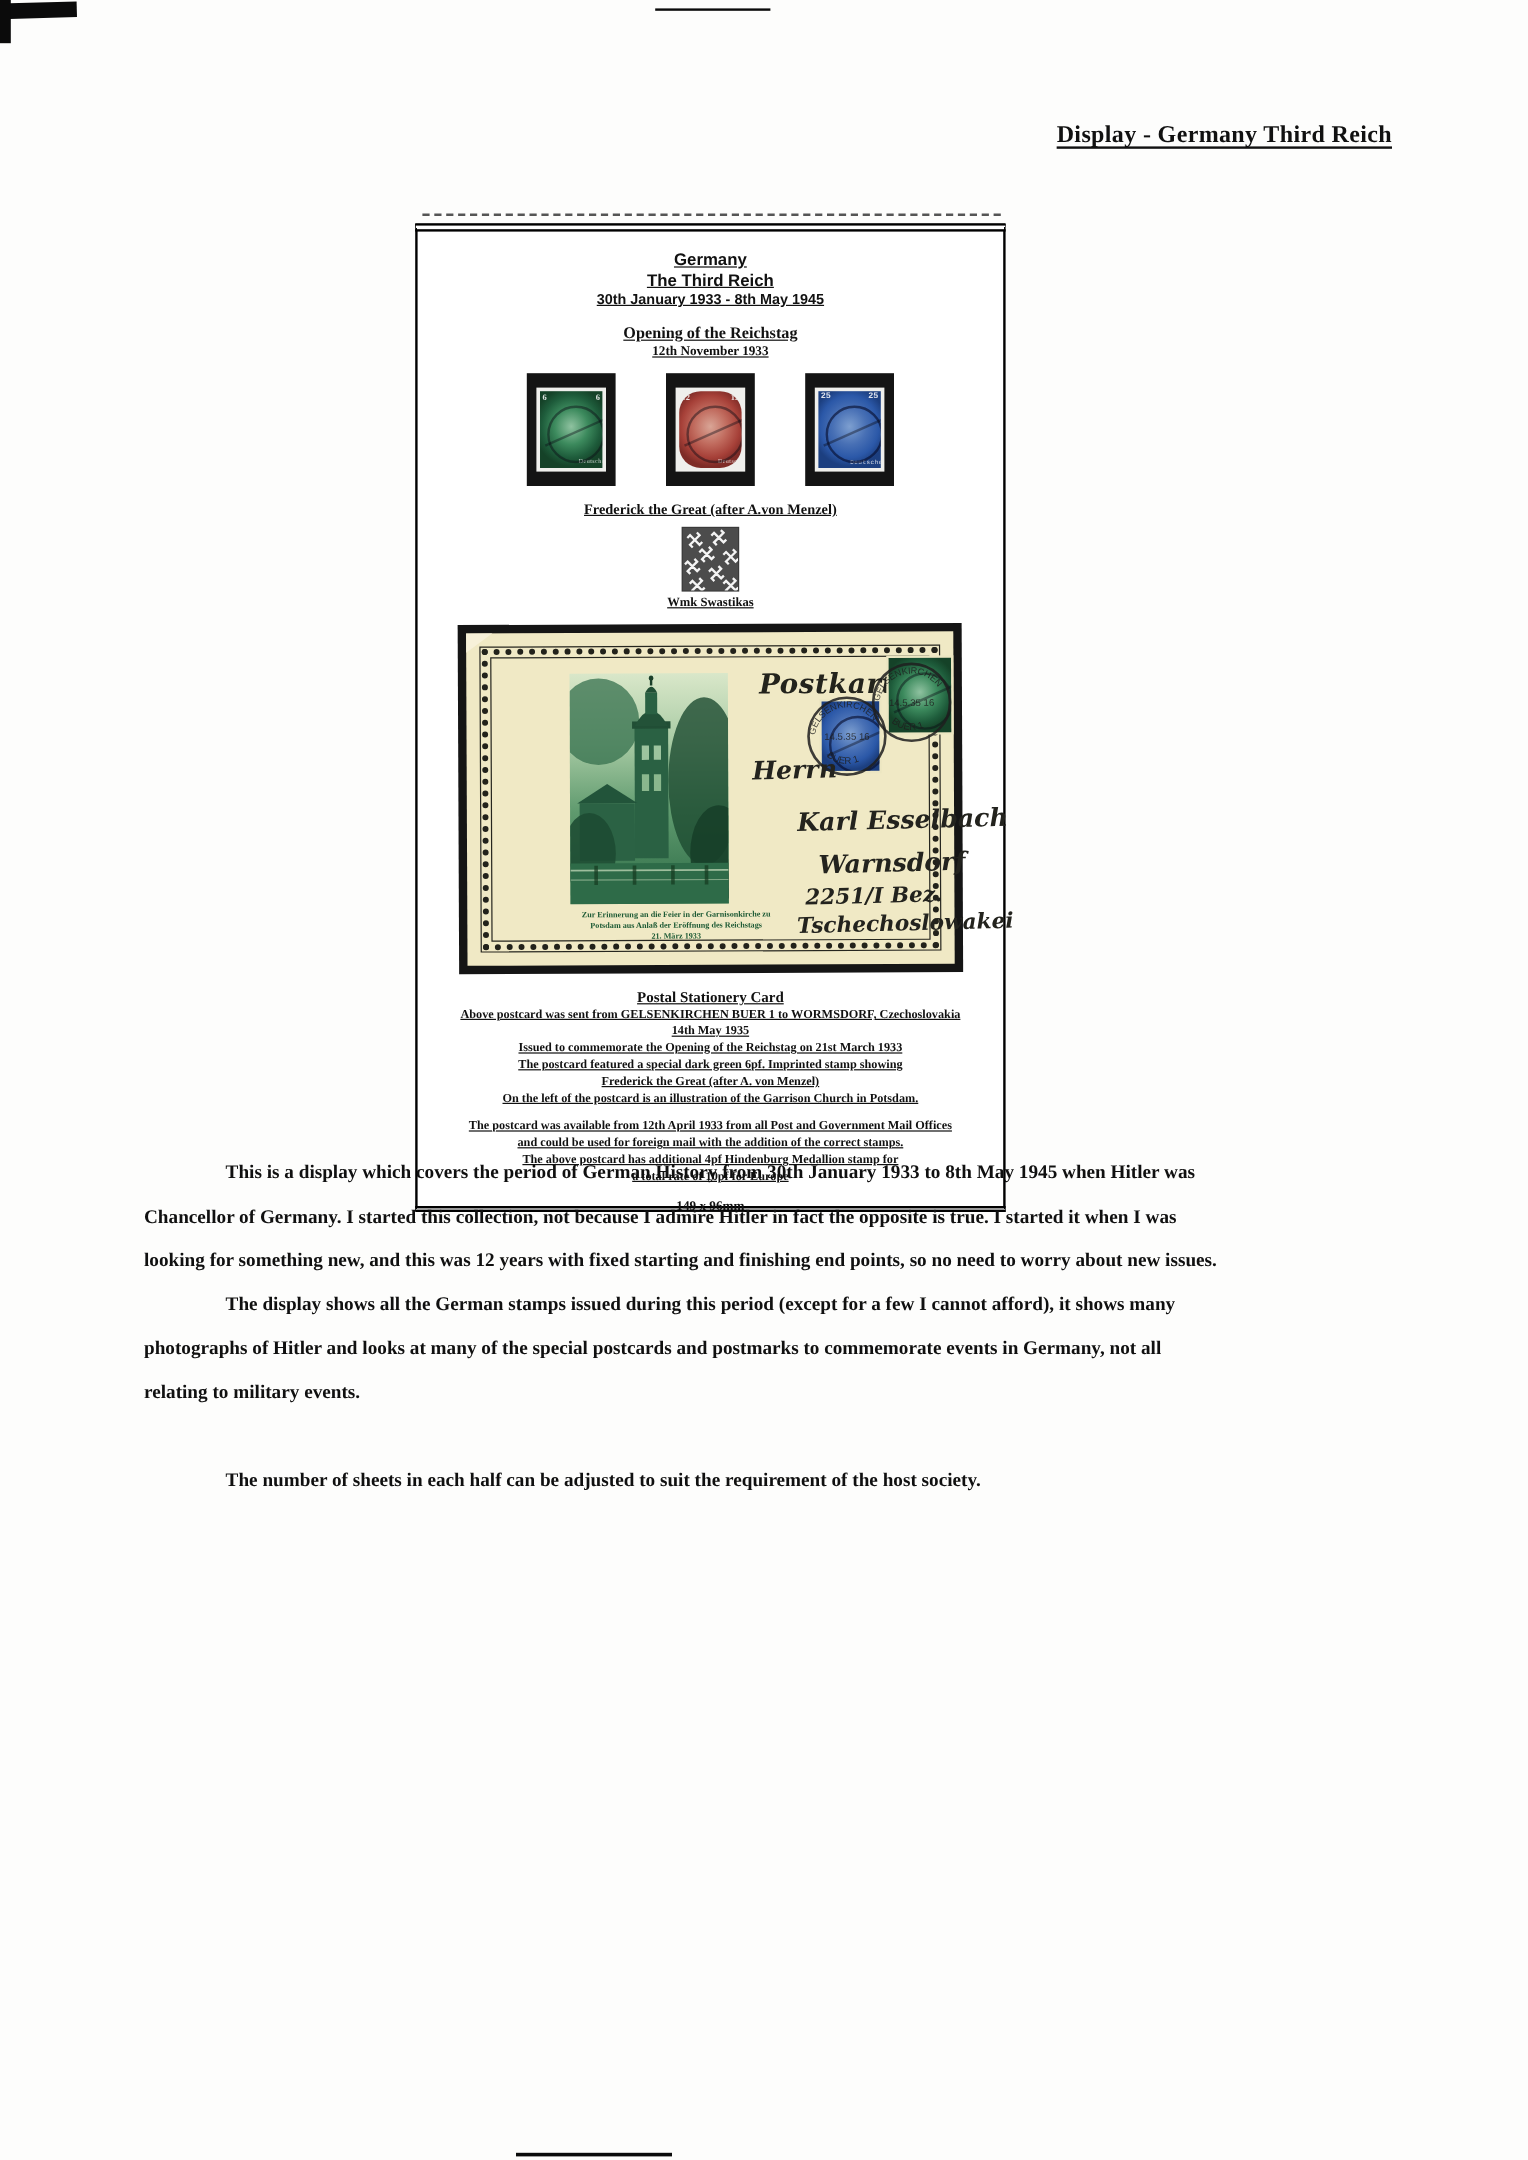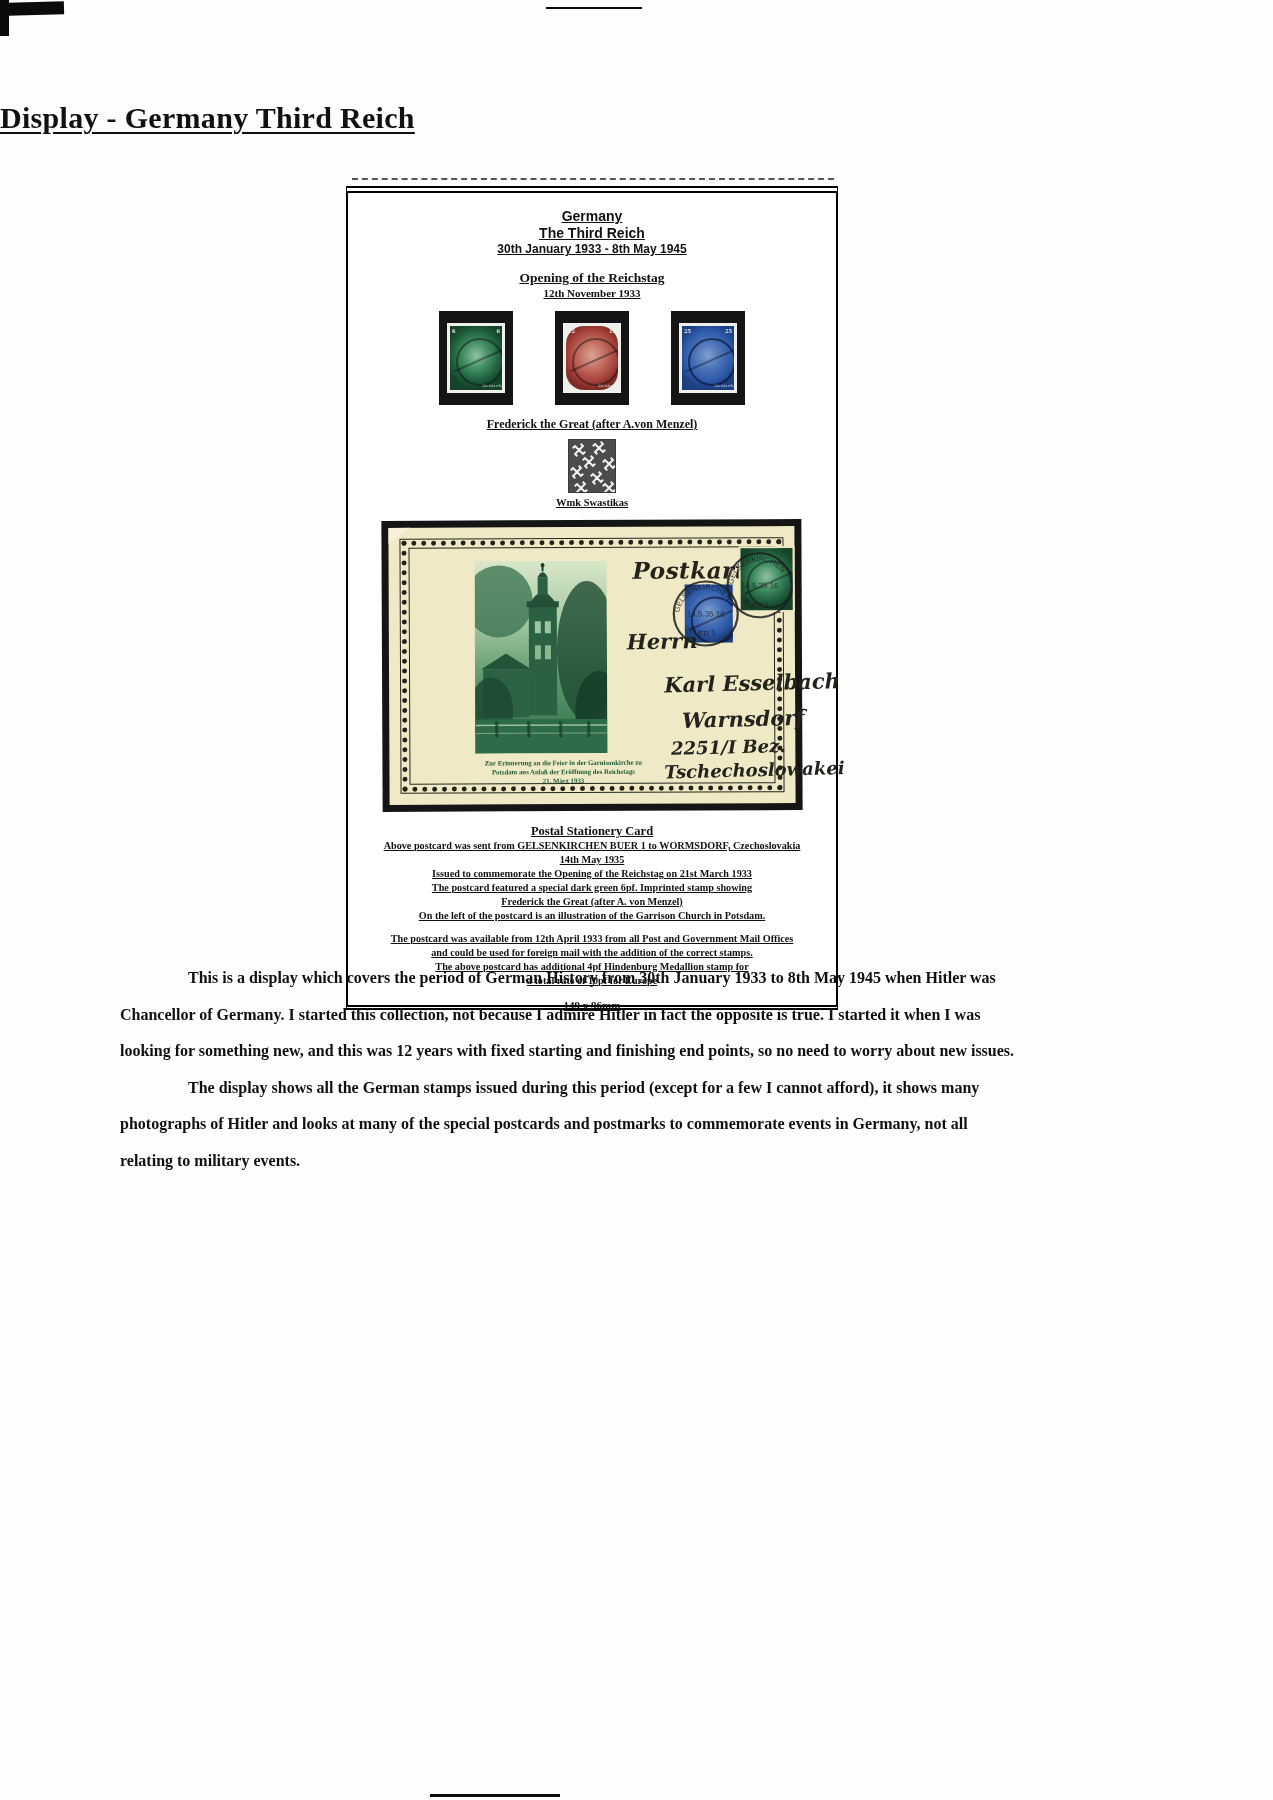--- a/index.html
+++ b/index.html
@@ -9,22 +9,22 @@
   }
   
   .artifact{position:absolute;background:#0b0b0b;}
   #artifact-corner-bar{left:8px;top:2px;width:56px;height:13px;transform:rotate(-1.5deg);}
   #artifact-corner-edge{left:0;top:0;width:9px;height:36px;}
   #artifact-top-line{left:546px;top:7px;width:96px;height:2px;}
   #artifact-bottom-line{left:430px;top:1794px;width:130px;height:3px;}
 
   
   .page-title{
-    position:absolute;left:0;top:101px;width:1160px;text-align:left;
-    font-size:30px;font-weight:bold;letter-spacing:.3px;
+    position:absolute;left:0;top:101px;width:1160px;text-align:right;
+    font-size:20px;font-weight:bold;letter-spacing:.3px;
     text-decoration:underline;text-decoration-thickness:2px;text-underline-offset:4px;
   }
 
   
   .album-top-dash{position:absolute;left:352px;top:178px;width:482px;border-top:2px dashed #555;}
   .album{
     position:absolute;left:346px;top:186px;width:492px;height:824px;box-sizing:border-box;
     background:#fff;border:2px solid #000;border-top:7px double #000;border-bottom:5px double #000;
     padding:14px 8px 0;text-align:center;
   }
@@ -37,21 +37,21 @@
   .al-sec1{margin-top:13px;font-weight:bold;font-size:13.5px;line-height:17px;text-decoration:underline;}
   .al-sec2{font-weight:bold;font-size:11px;line-height:15px;text-decoration:underline;}
 
   
   .stamps-row{margin-top:10px;display:flex;justify-content:center;gap:42px;}
   .mount{background:#141414;width:74px;height:94px;display:flex;align-items:center;justify-content:center;}
   .stamp{background:#efefec;padding:3px;}
   .stamp-art{position:relative;width:52px;height:64px;overflow:hidden;}
   .stamp-art.green{background:radial-gradient(ellipse 60% 52% at 50% 46%,#8fc2a0 0%,#3c8a5d 45%,#1e5c3b 78%,#154228 100%);}
   .stamp-art.red{background:radial-gradient(ellipse 60% 52% at 50% 46%,#d9a596 0%,#c06a5d 45%,#a64038 78%,#7e2c27 100%);border-radius:18px;}
-  .stamp-art.blue{background:radial-gradient(ellipse 60% 52% at 50% 46%,#7d9fd0 0%,#4870b5 45%,#2b58a8 78%,#1c3f80 100%);}
+  .stamp-art.blue{background:radial-gradient(ellipse 60% 52% at 50% 46%,#7d9fd0 0%,#4870b5 45%,#2b58a8 78%,#1c3f80 100%);font-family:Liberation Mono, monospace;}
   .den{position:absolute;top:1px;font-size:7px;font-weight:bold;color:rgba(255,255,255,.85);line-height:8px;}
   .den.l{left:2px;} .den.r{right:2px;}
   .insc{position:absolute;bottom:1px;width:100%;text-align:center;font-size:5px;color:rgba(255,255,255,.8);
     letter-spacing:.4px;line-height:6px;}
   .cancel{position:absolute;left:6px;top:12px;width:44px;height:44px;border:2px solid rgba(10,10,20,.45);
     border-radius:50%;}
   .cancel::before{content:"";position:absolute;left:-6px;top:19px;width:56px;height:2px;
     background:rgba(10,10,20,.4);transform:rotate(-24deg);}
   .stamp-art.blue .cancel{border-color:rgba(5,10,40,.6);}
   .stamp-caption{margin-top:12px;font-weight:bold;font-size:12px;line-height:15px;text-decoration:underline;}
@@ -281,13 +281,14 @@
     <div class="cap-line">and could be used for foreign mail with the addition of the correct stamps.</div>
     <div class="cap-line">The above postcard has additional 4pf Hindenburg Medallion stamp for</div>
     <div class="cap-line">a total rate of 10pf for Europe</div>
   </div>
   <div class="cap-size">149 x 96mm</div>
 </div>
 
 <div class="bodytext">
   <p>This is a display which covers the period of German History from 30th January 1933 to 8th May 1945 when Hitler was Chancellor of Germany. I started this collection, not because I admire Hitler in fact the opposite is true. I started it when I was looking for something new, and this was 12 years with fixed starting and finishing end points, so no need to worry about new issues.</p>
   <p>The display shows all the German stamps issued during this period (except for a few I cannot afford), it shows many photographs of Hitler and looks at many of the special postcards and postmarks to commemorate events in Germany, not all relating to military events.</p>
+  <p class="gap">The number of sheets in each half can be adjusted to suit the requirement of the host society.</p>
 </div>
 
 </body></html>

